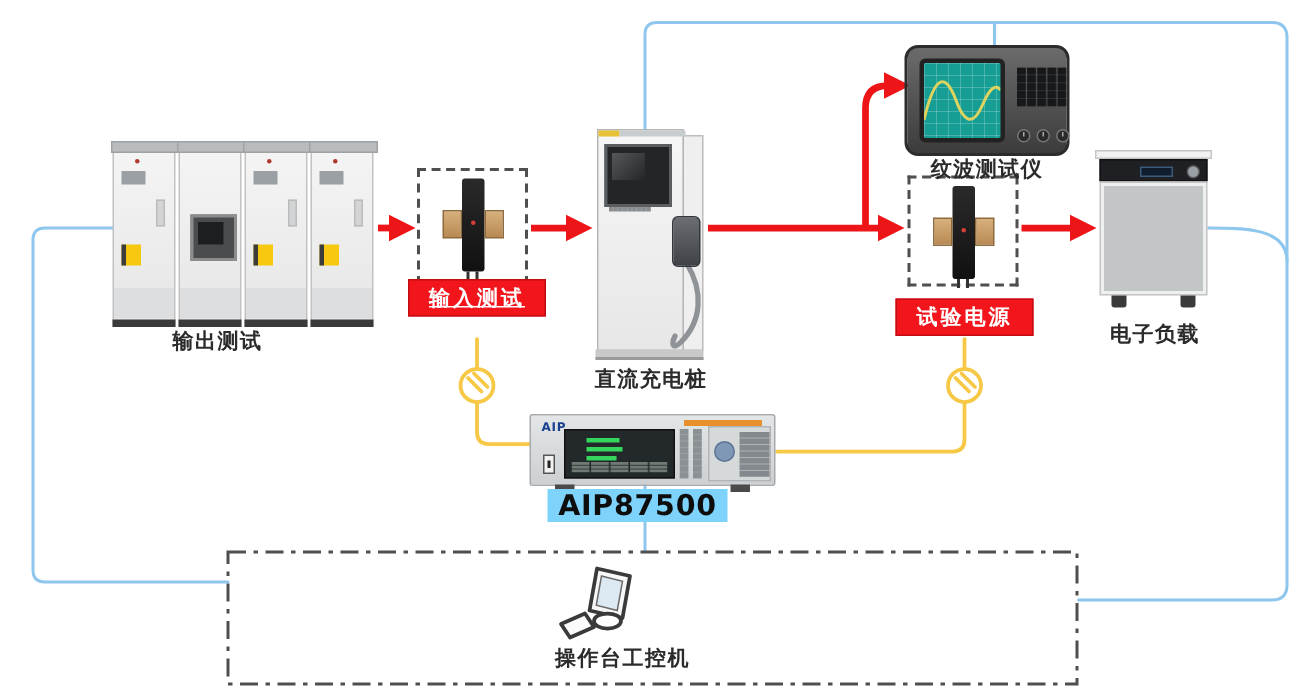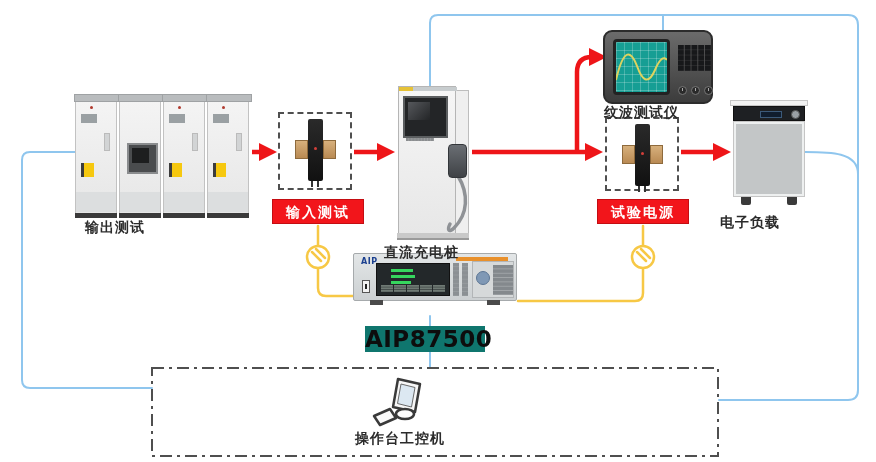--- a/index.html
+++ b/index.html
@@ -17,21 +17,21 @@
   #lines{position:absolute;left:0;top:0;z-index:1;pointer-events:none;}
   .l-blue{stroke:var(--c-line_blue);stroke-width:2;fill:none;stroke-linecap:round;}
   .l-yellow{stroke:var(--c-line_yellow);stroke-width:2.5;fill:none;stroke-linecap:round;}
   .l-red{stroke:var(--c-arrow_red);stroke-width:4.5;fill:none;stroke-linejoin:round;}
   .red-marker{fill:var(--c-arrow_red);}
   .probe-circle{fill:#fff;stroke:var(--c-line_yellow);stroke-width:2.5;}
   .probe-hatch{stroke:var(--c-line_yellow);stroke-width:2.5;stroke-linecap:round;}
   .console-rect{fill:none;stroke:var(--c-dash_gray);stroke-width:2;stroke-dasharray:12 5 3 5;}
 
   .dev{position:absolute;z-index:2;}
-  .device-label{position:absolute;z-index:3;text-align:left;font-size:14px;font-weight:600;color:#2b2b2b;letter-spacing:1px;}
+  .device-label{position:absolute;z-index:3;text-align:center;font-size:14px;font-weight:600;color:#2b2b2b;letter-spacing:1px;}
 
   
   .cabinet{position:absolute;top:7px;width:42px;height:118px;background:linear-gradient(#f4f4f4,#e6e6e6);
     border:1px solid #c2c2c2;box-sizing:border-box;}
   .cabinet .cap{position:absolute;left:-2px;top:-7px;width:44px;height:6px;background:#b9bcbe;border:1px solid #9fa2a4;}
   .cabinet .dot{position:absolute;left:14px;top:5px;width:3px;height:3px;border-radius:50%;background:#b03a2e;}
   .cabinet .mini-sq{position:absolute;left:5px;top:13px;width:16px;height:9px;
     background-image:linear-gradient(#9aa0a3 0 0);background-size:4px 3px;background-repeat:space;}
   .cabinet .slot{position:absolute;right:6px;top:32px;width:4px;height:16px;background:#d2d4d5;border:1px solid #bbb;}
   .cabinet .handle{position:absolute;left:5px;top:62px;width:10px;height:14px;background:#f6c80f;border-left:3px solid #3c3c3c;}
@@ -99,24 +99,24 @@
   .aip-display .g1{top:5px;width:22px;} .aip-display .g2{top:11px;width:24px;} .aip-display .g3{top:17px;width:20px;}
   .aip-display .rows{position:absolute;left:4px;bottom:3px;width:64px;height:7px;
     background-image:linear-gradient(#6f7a74 0 0);background-size:12px 2px;background-repeat:space;}
   .aip-btncol{position:absolute;left:99px;top:9px;width:15px;height:33px;
     background-image:linear-gradient(#8b9094 0 0);background-size:6px 4px;background-repeat:space;}
   .aip-keypad{position:absolute;left:118px;top:7px;width:42px;height:37px;background:#d6d9da;border:1px solid #b2b5b7;box-sizing:border-box;}
   .aip-keypad .nav{position:absolute;left:3px;top:9px;width:14px;height:14px;border-radius:50%;background:#7f98b5;border:1px solid #5c7694;box-sizing:border-box;}
   .aip-keypad .keys{position:absolute;left:20px;top:3px;width:20px;height:30px;
     background-image:linear-gradient(#84898d 0 0);background-size:5px 4px;background-repeat:space;}
   .aip-foot{position:absolute;bottom:-5px;width:13px;height:5px;background:#4a4a4a;}
-  .aip-name{position:absolute;z-index:3;text-align:center;font-size:23px;font-weight:700;color:#0d0d0d;background:#0f766e;letter-spacing:.5px;}
-
-  
-  .console-label{position:absolute;z-index:3;text-align:center;font-size:14px;font-weight:600;color:#2b2b2b;letter-spacing:1px;}
+  .aip-name{position:absolute;z-index:3;text-align:center;font-size:19px;font-weight:700;color:#0d0d0d;background:#7dd3fc;letter-spacing:.5px;}
+
+  
+  .console-label{position:absolute;z-index:3;text-align:right;font-size:14px;font-weight:600;color:#2b2b2b;letter-spacing:1px;}
 </style>
 </head>
 <body>
 
 <div id="canvas">
 
   <svg id="lines" width="876" height="462" viewBox="0 0 876 462">
     <defs>
       <marker id="arr" viewBox="0 0 6 6" refX="1" refY="3" markerWidth="4" markerHeight="4" orient="auto" markerUnits="strokeWidth">
         <path class="red-marker" d="M0,0 L6,3 L0,6 Z"></path>
@@ -189,21 +189,21 @@
 
   <div class="test-box dev" style="left:278px;top:112px;">
     <div class="shunt">
       <span class="rdot"></span>
       <span class="term-l"></span>
         <span class="term-r"></span>
       <span class="pin1"></span>
         <span class="pin2"></span>
     </div>
   </div>
-  <div class="red-tag" style="left:272px;top:199px;">输入测试</div>
+  <div class="red-tag" style="left:272px;top:186px;text-decoration:underline;">输入测试</div>
 
   <div class="dev" style="left:398px;top:86px;width:72px;height:150px;">
     <div class="pile-rail"></div>
     <div class="pile-body">
       <div class="pile-topstrip-y"></div>
       <div class="pile-topstrip-g"></div>
     </div>
     <div class="pile-screen"></div>
     <div class="pile-screen-in" style="left:10px;top:16px;"></div>
     <div class="pile-btns"></div>
@@ -246,21 +246,21 @@
       <span class="kn"></span>
     </div>
     <div class="load-grille">
         <div class="load-grille-in"></div>
       </div>
     <span class="load-foot" style="left:8px;bottom:0px;"></span>
     <span class="load-foot" style="right:8px;bottom:0px;"></span>
   </div>
   <div class="device-label" style="left:720px;top:214px;width:100px;">电子负载</div>
 
-  <div class="aip dev" style="left:353px;top:253px;">
+  <div class="aip dev" style="left:353px;top:276px;">
     <span class="aip-logo">AIP</span>
     <span class="aip-orange"></span>
     <span class="aip-power"></span>
     <div class="aip-display">
       <span class="g1"></span>
         <span class="g2"></span>
         <span class="g3"></span>
       <span class="rows"></span>
     </div>
     <div class="aip-btncol"></div>

